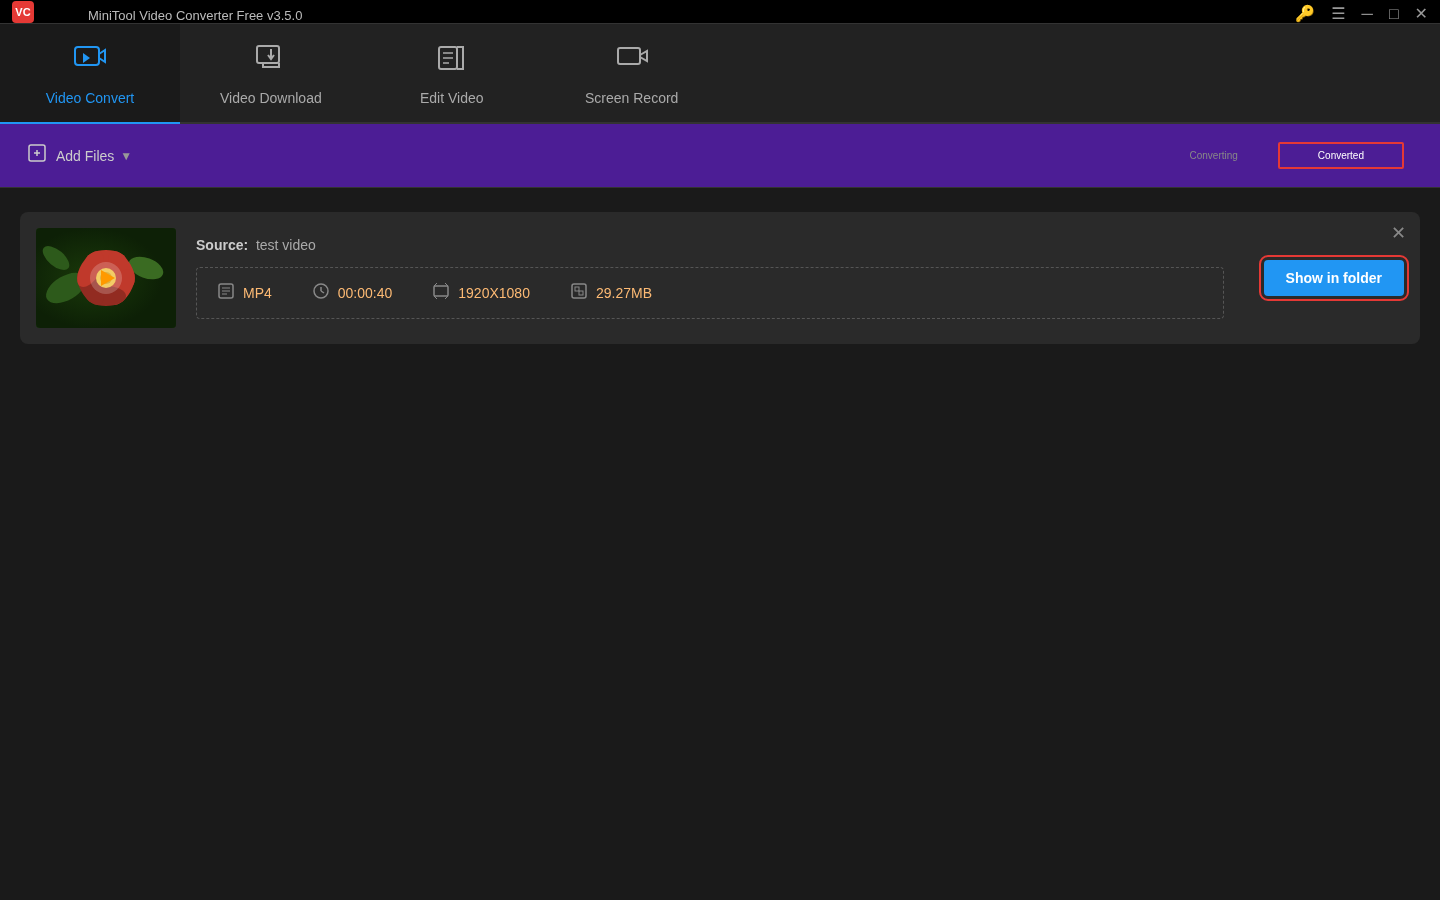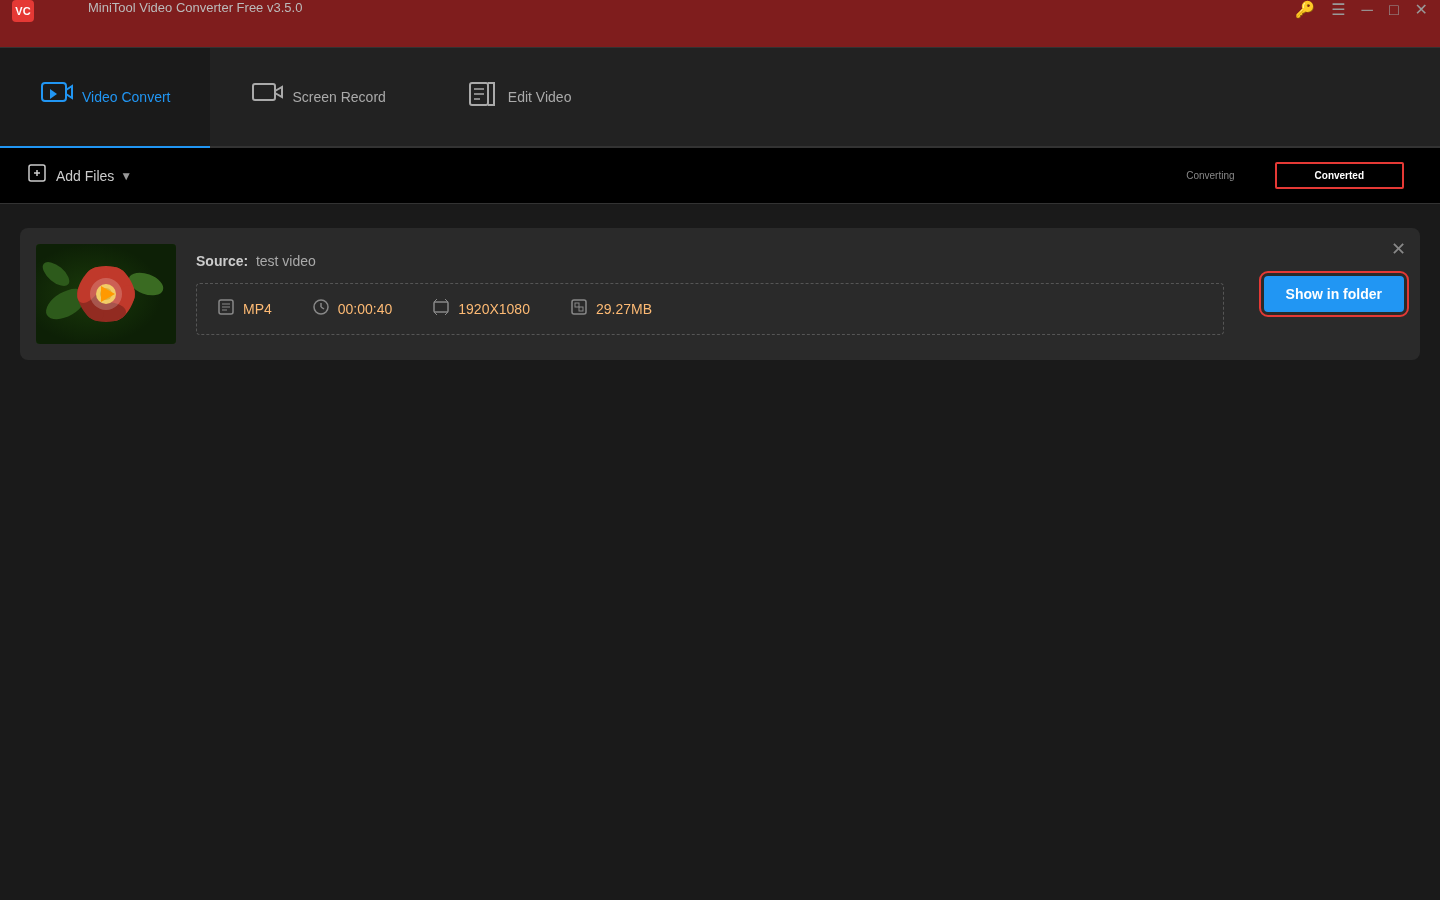--- a/index.html
+++ b/index.html
@@ -8,23 +8,23 @@
       height: 900px;
       background: #1a1a1a;
       font-family: 'Segoe UI', Arial, sans-serif;
       color: #ccc;
       overflow: hidden;
     }
 
     
     .title-bar {
       display: flex;
-      align-items: flex-start;
-      background: #7f1d1d;
-      height: 48px;
+      align-items: flex-end;
+      background: #000000;
+      height: 24px;
       padding: 0 12px;
       border-bottom: 1px solid #333;
     }
     .title-bar-logo {
       width: 22px;
       height: 22px;
       background: #e53935;
       border-radius: 4px;
       display: flex;
       align-items: center;
@@ -57,21 +57,21 @@
 
     
     .nav-tabs {
       display: flex;
       background: #222;
       border-bottom: 2px solid #333;
       height: 100px;
     }
     .nav-tab {
       display: flex;
-      flex-direction: row;
+      flex-direction: column;
       align-items: center;
       justify-content: center;
       padding: 0 40px;
       cursor: pointer;
       gap: 8px;
       color: #aaa;
       min-width: 180px;
     }
     .nav-tab.active {
       color: #2196F3;
@@ -84,22 +84,22 @@
     }
     .nav-tab .tab-label {
       font-size: 14px;
     }
     .nav-tab.active .tab-label { color: #2196F3; }
 
     
     .toolbar {
       display: flex;
       align-items: center;
-      background: #000000;
-      height: 56px;
+      background: #4c1d95;
+      height: 64px;
       padding: 16px 16px;
       border-bottom: 1px solid #333;
     }
     .add-files-btn {
       display: flex;
       align-items: center;
       gap: 6px;
       color: #ccc;
       font-size: 14px;
       cursor: pointer;
@@ -118,21 +118,21 @@
       padding: 8px 40px;
       font-size: 10px;
       cursor: pointer;
       background: transparent;
       border: none;
       color: #999;
       position: relative;
     }
     .tab-switch-btn.active {
       color: #fff;
-      font-weight: bold;
+      font-weight: normal;
       outline: 2px solid #e53935;
       outline-offset: -2px;
       border-radius: 2px;
     }
     .tab-switch-btn:not(.active) {
       color: #888;
     }
 
     
     .main-content {
@@ -269,37 +269,48 @@
         <rect x="2" y="6" width="24" height="18" rx="3" stroke="#2196F3" stroke-width="2" fill="none"></rect>
         <path d="M26 13l6-4v12l-6-4V13z" stroke="#2196F3" stroke-width="2" fill="none"></path>
         <path d="M10 12l7 5-7 5V12z" fill="#2196F3"></path>
       </svg>
     </span>
     <span class="tab-label">Video Convert</span>
   </div>
   <div class="nav-tab">
     <span class="tab-icon">
       <svg width="34" height="34" viewBox="0 0 34 34" fill="none">
-        <rect x="3" y="7" width="22" height="16" rx="2" stroke="#aaa" stroke-width="2" fill="none"></rect>
-        <path d="M25 14l7-4v10l-7-4V14z" stroke="#aaa" stroke-width="2" fill="none"></path>
+        <rect x="3" y="5" width="22" height="17" rx="2" stroke="#aaa" stroke-width="2" fill="none"></rect>
+        <path d="M9 22v4h16v-4" stroke="#aaa" stroke-width="2"></path>
+        <path d="M14 14l3 4 3-4" stroke="#aaa" stroke-width="2" fill="none"></path>
+        <line x1="17" y1="8" x2="17" y2="18" stroke="#aaa" stroke-width="2"></line>
       </svg>
     </span>
-    <span class="tab-label">Screen Record</span>
+    <span class="tab-label">Video Download</span>
   </div>
   <div class="nav-tab">
     <span class="tab-icon">
       <svg width="34" height="34" viewBox="0 0 34 34" fill="none">
         <rect x="4" y="6" width="18" height="22" rx="2" stroke="#aaa" stroke-width="2" fill="none"></rect>
         <path d="M22 6h6v22h-6" stroke="#aaa" stroke-width="2" fill="none"></path>
         <line x1="8" y1="12" x2="18" y2="12" stroke="#aaa" stroke-width="1.5"></line>
         <line x1="8" y1="17" x2="18" y2="17" stroke="#aaa" stroke-width="1.5"></line>
         <line x1="8" y1="22" x2="14" y2="22" stroke="#aaa" stroke-width="1.5"></line>
       </svg>
     </span>
     <span class="tab-label">Edit Video</span>
+  </div>
+  <div class="nav-tab">
+    <span class="tab-icon">
+      <svg width="34" height="34" viewBox="0 0 34 34" fill="none">
+        <rect x="3" y="7" width="22" height="16" rx="2" stroke="#aaa" stroke-width="2" fill="none"></rect>
+        <path d="M25 14l7-4v10l-7-4V14z" stroke="#aaa" stroke-width="2" fill="none"></path>
+      </svg>
+    </span>
+    <span class="tab-label">Screen Record</span>
   </div>
 </div>
 
 <div class="toolbar">
   <div class="add-files-btn">
     <span class="add-files-icon">
       <svg width="22" height="22" viewBox="0 0 22 22" fill="none">
         <rect x="1" y="3" width="16" height="16" rx="2" stroke="#ccc" stroke-width="1.5" fill="none"></rect>
         <line x1="9" y1="8" x2="9" y2="14" stroke="#ccc" stroke-width="1.5"></line>
         <line x1="6" y1="11" x2="12" y2="11" stroke="#ccc" stroke-width="1.5"></line>

